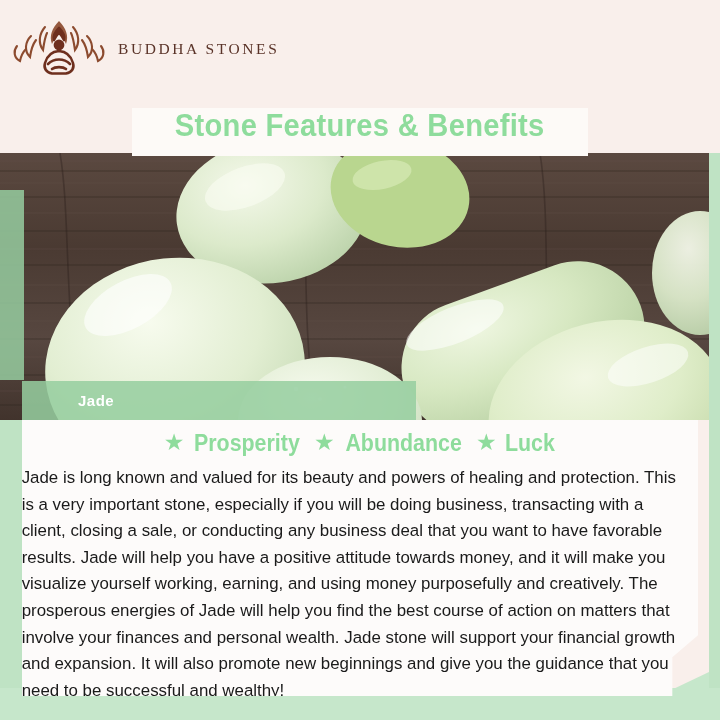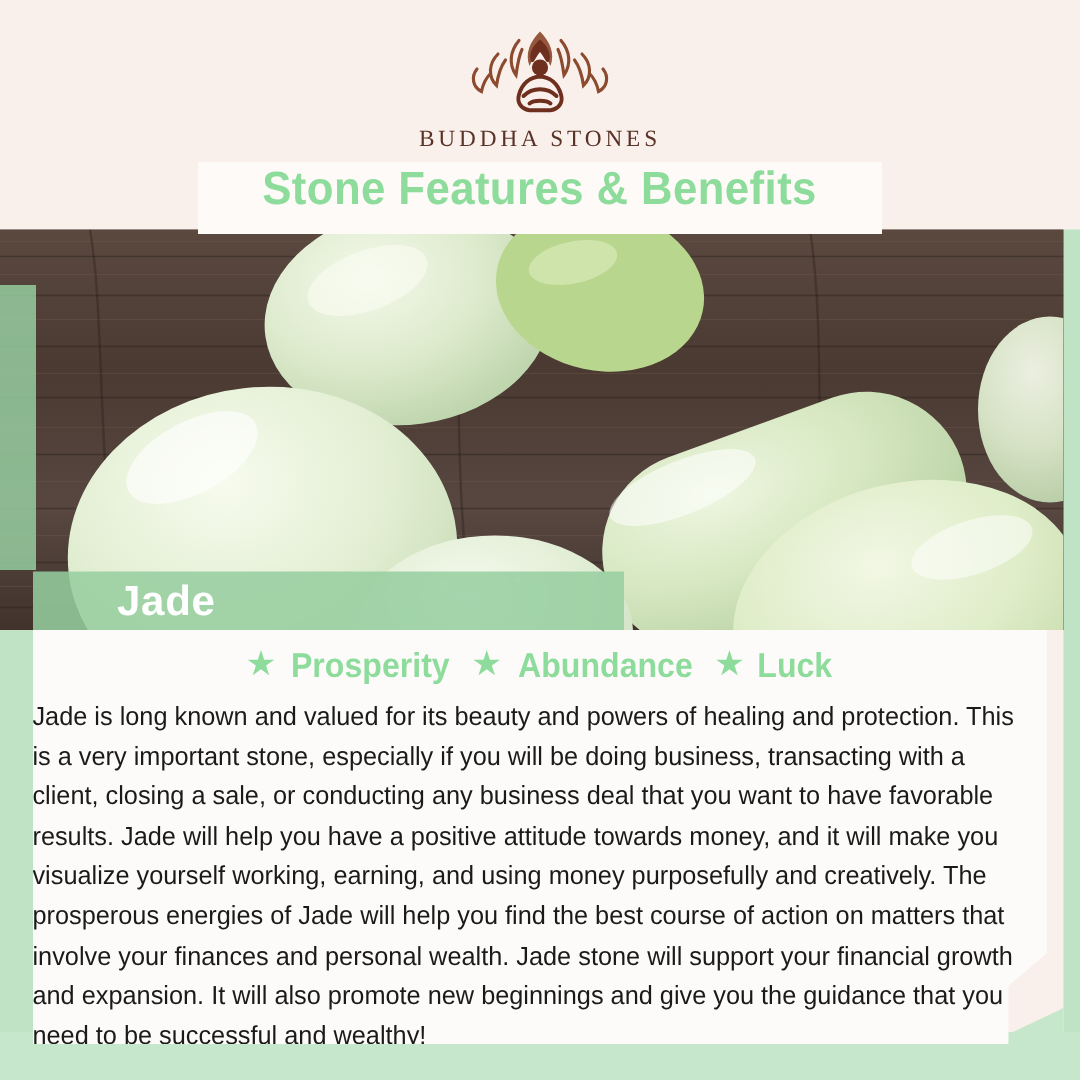--- a/index.html
+++ b/index.html
@@ -39,21 +39,21 @@
     border-bottom:20px solid #c6e7cb;
   }
 
   
   .header{
     position:absolute;left:0;top:0;width:720px;height:153px;
     background:#f9efeb;
   }
   .logo-wrap{
     position:absolute;left:0;top:14px;width:720px;
-    display:flex;flex-direction:column;align-items:center;
+    display:flex;flex-direction:row;align-items:center;
   }
   .logo-mark{width:118px;height:64px;display:block;}
   .logo-text{
     margin-top:6px;
     font-family:"Liberation Serif", serif;
     font-size:15.5px;
     letter-spacing:2.6px;
     color:#5a3328;
     font-weight:400;
   }
@@ -95,21 +95,21 @@
     position:absolute;left:22px;top:381px;
     width:394px;height:39px;
     background:rgba(150,206,160,0.86);
     display:flex;align-items:center;
     z-index:4;
   }
   .jade-label{
     margin-left:56px;
     color:#ffffff;
     font-weight:bold;
-    font-size:28px;
+    font-size:15px;
     letter-spacing:0.5px;
   }
 
   
   .content{
     position:absolute;left:22px;top:420px;
     width:676px;height:276px;
     background:#fdfbfa;
     clip-path:polygon(0 0, 100% 0, 100% 78%, 96.2% 86%, 96.2% 100%, 0 100%);
     z-index:5;

